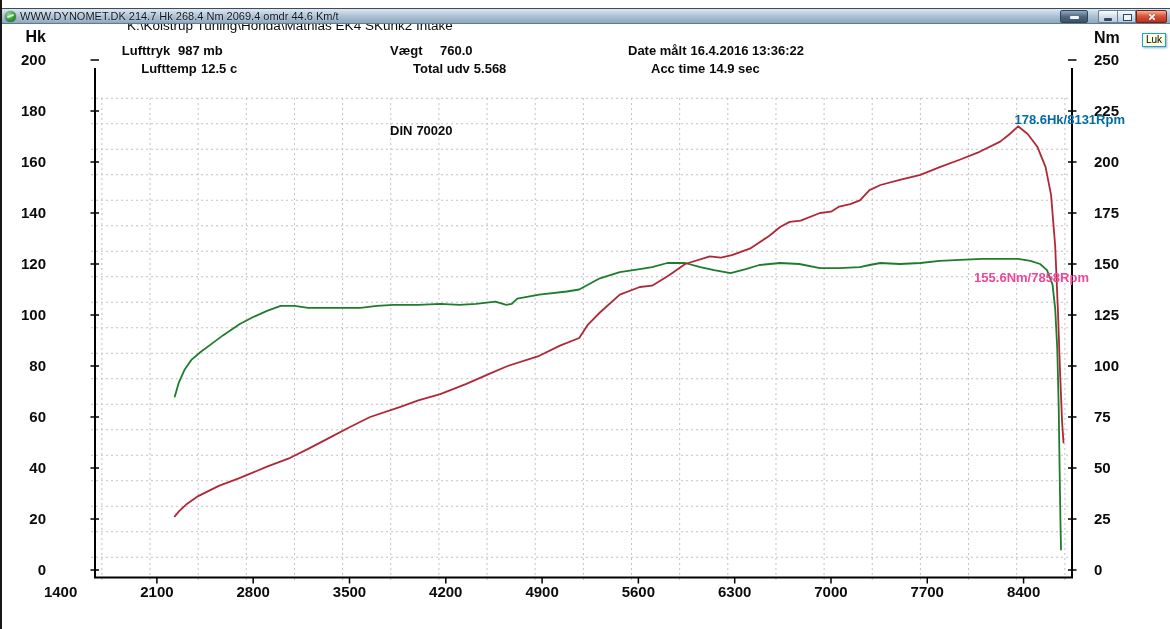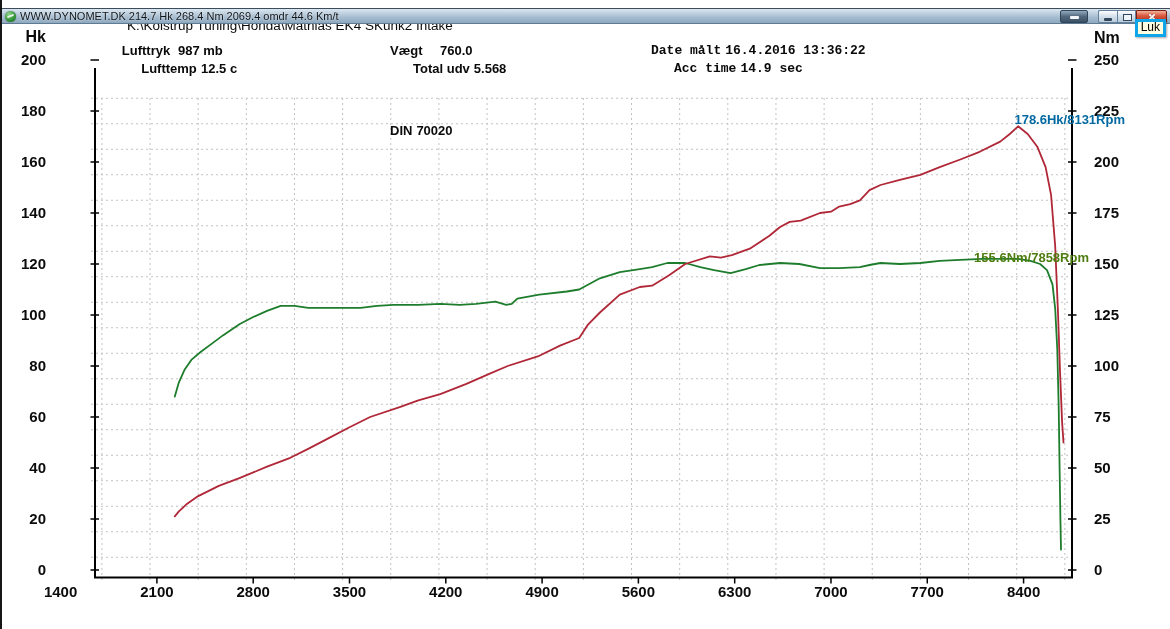--- a/index.html
+++ b/index.html
@@ -31,33 +31,33 @@
     background:#33475c;border-radius:1px;}
   .btn-restore{border-radius:0;}
   .btn-restore::after{content:"";position:absolute;left:5px;top:3px;width:7px;height:5px;
     border:1.3px solid #33475c;background:#eef4f9;}
   .btn-close{width:31px;border:1px solid #7c1f12;border-radius:0 2px 2px 0;
     background:linear-gradient(#f5b29c,#d8573c 45%,#b23320);}
   .btn-close::before,.btn-close::after{content:"";position:absolute;left:11px;top:5px;
     width:8px;height:2px;background:#fff;border-radius:1px;box-shadow:0 0 1px #70150a;}
   .btn-close::before{transform:rotate(45deg);}
   .btn-close::after{transform:rotate(-45deg);}
-  .tooltip{position:absolute;right:4px;top:19px;z-index:25;background:#ffffe1;
-    border:3px solid #0ea5e9;font-size:12px;line-height:11px;padding:0 3px 1px 3px;
+  .tooltip{position:absolute;right:4px;top:33px;z-index:25;background:#ffffe1;
+    border:1px solid #0ea5e9;font-size:10px;line-height:11px;padding:0 3px 1px 3px;
     color:#000;box-shadow:1px 1px 2px rgba(0,0,0,.35);}
 
   
   .chart-wrap{position:absolute;left:0;top:16px;width:1170px;height:613px;background:#fff;}
   .chart-wrap svg{position:absolute;left:0;top:0;}
   .overlay{position:absolute;white-space:nowrap;color:#0a0a0a;}
   .file-title{left:115px;top:2px;font-size:13.5px;font-weight:normal;margin-left:12px;}
   .fld{display:flex;gap:4px;font-size:13px;font-weight:bold;}
   .fld .lab{display:inline-block;}
   .r1{top:27px;} .r2{top:45px;padding-left:23px;} .r3{top:63px;margin-top:44px;}
-  .c1{left:118px;text-align:center;} .c2{left:390px;} .c3{left:651px;font-family:Liberation Mono, monospace;}
+  .c1{left:118px;text-align:center;} .c2{left:390px;} .c3{left:628px;}
   .w56{min-width:56px;} .w46{min-width:46px;} .w52{min-width:52px;}
   .ann{font-size:13px;font-weight:bold;}
   .ann-power{right:45px;top:96px;}
   .ann-torque{right:81px;top:234px;}
 </style>
 </head>
 <body>
 
 <div class="left-edge"></div>
 
@@ -214,14 +214,14 @@
   <div class="overlay fld r1 c3">
     <span class="lab">Date målt</span>
     <span>16.4.2016 13:36:22</span>
   </div>
   <div class="overlay fld r2 c3">
     <span class="lab w52">Acc time</span>
     <span>14.9 sec</span>
   </div>
 
   <div class="overlay ann ann-power" style="color: #0369a1;">178.6Hk/8131Rpm</div>
-  <div class="overlay ann ann-torque" style="color: #4d7c0f;">155.6Nm/7858Rpm</div>
+  <div class="overlay ann ann-torque" style="color: #ec4899; margin-top: 20px;">155.6Nm/7858Rpm</div>
 </div>
 
 </body></html>

